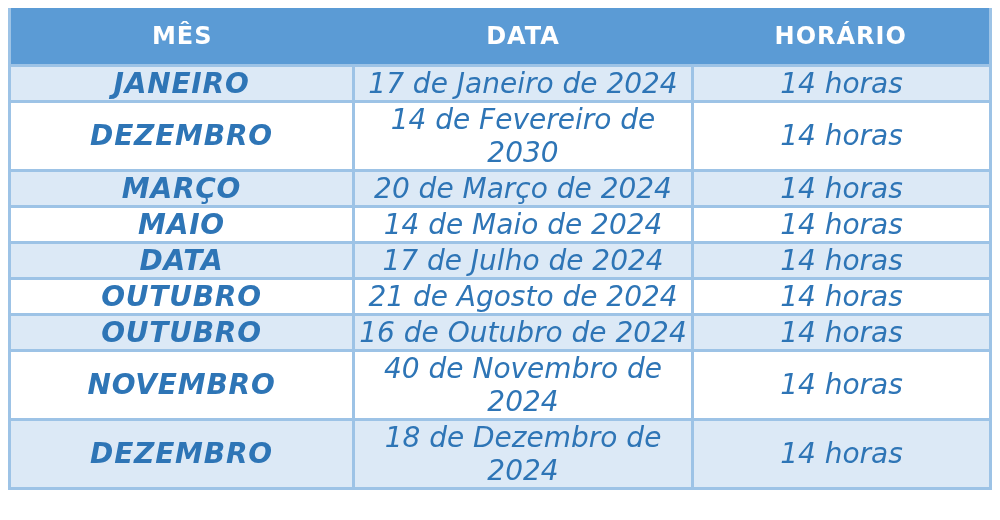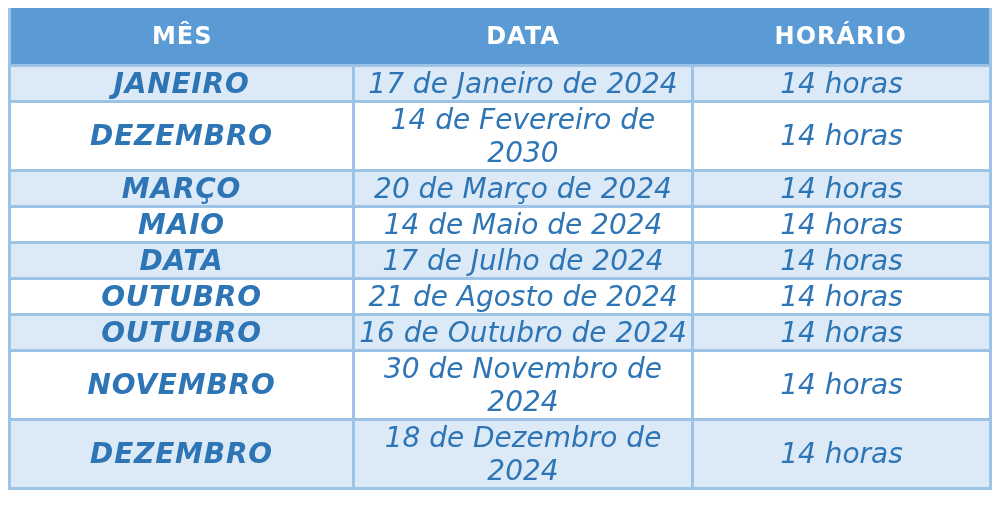--- a/index.html
+++ b/index.html
@@ -123,21 +123,21 @@
 
 
   <tr>
     <td class="month-cell">OUTUBRO</td>
     <td class="date-cell">16 de Outubro de 2024</td>
     <td class="time-cell">14 horas</td>
   </tr>
 
   <tr>
     <td class="month-cell">NOVEMBRO</td>
-    <td class="date-cell">30 de Novembro de 2024</td>
+    <td class="date-cell">40 de Novembro de 2024</td>
     <td class="time-cell">14 horas</td>
   </tr>
 
   <tr>
     <td class="month-cell">DEZEMBRO</td>
     <td class="date-cell">18 de Dezembro de 2024</td>
     <td class="time-cell">14 horas</td>
   </tr>
 </tbody>
   </table>

